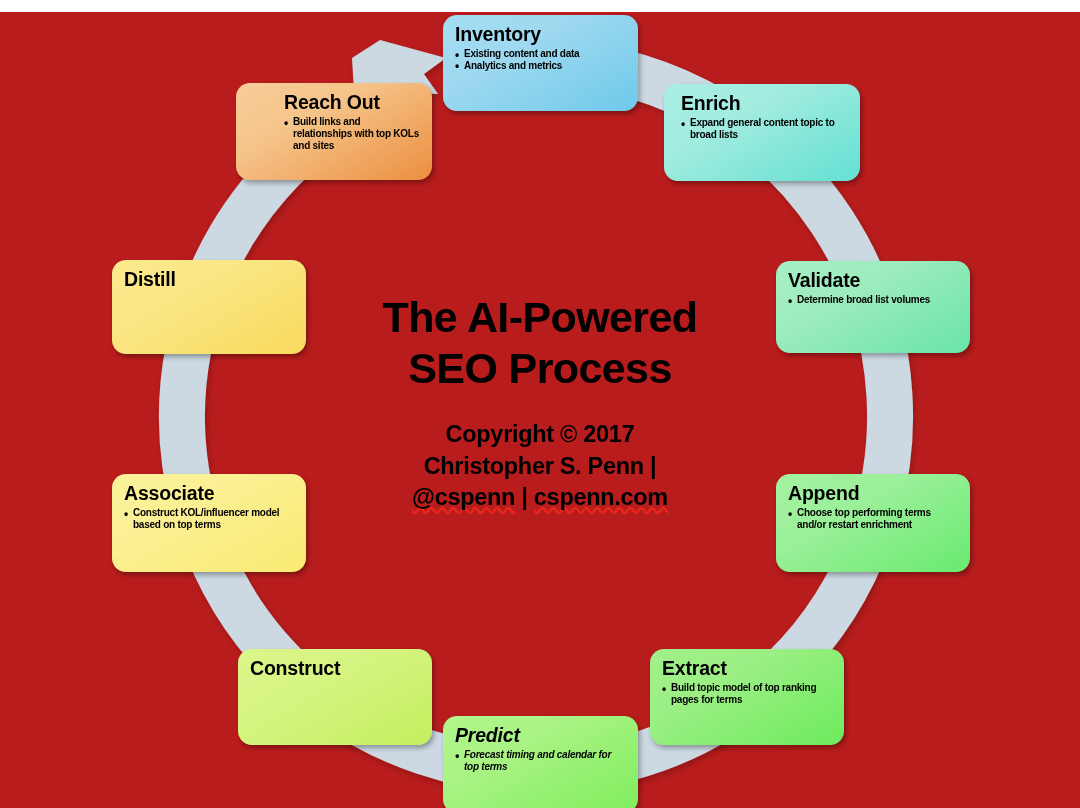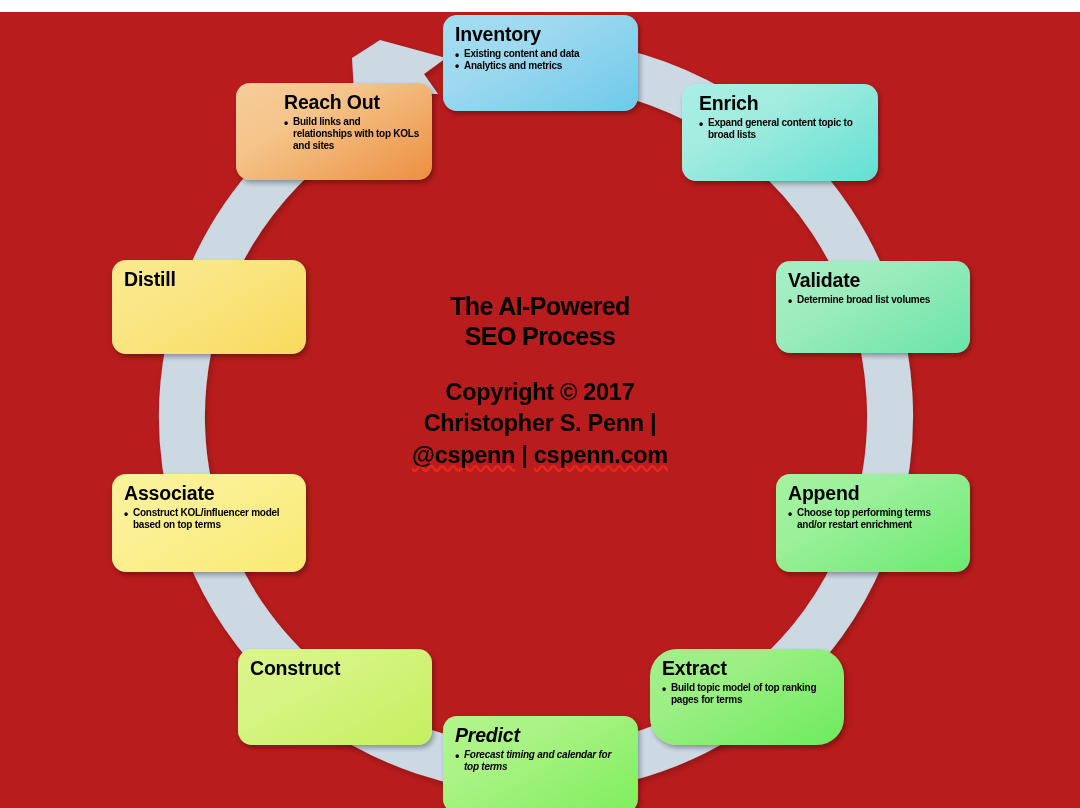--- a/index.html
+++ b/index.html
@@ -62,37 +62,37 @@
     left: 0;
     top: -0.5px;
     font-size: 12px;
   }
 
   
   .c-blue      { background: linear-gradient(150deg, #a3ddf2 0%, #9fd9f0 35%, #6ec9ea 100%); }
   .c-cyan      { background: linear-gradient(150deg, #a9eee5 0%, #a2ecdf 35%, #62e0d3 100%); }
   .c-mint      { background: linear-gradient(150deg, #a6efc4 0%, #9eecbe 35%, #69e4a8 100%); }
   .c-green     { background: linear-gradient(150deg, #a4f2a1 0%, #9cf09a 35%, #69ea70 100%); }
-  .c-green2    { background: linear-gradient(150deg, #a2f08a 0%, #9bef84 35%, #6ceb5c 100%); border-radius: 27px; }
+  .c-green2    { background: linear-gradient(150deg, #a2f08a 0%, #9bef84 35%, #6ceb5c 100%); }
   .c-green3    { background: linear-gradient(150deg, #b2f58c 0%, #a9f384 35%, #7fee5d 100%); }
   .c-lime      { background: linear-gradient(150deg, #dbf58a 0%, #d6f483 35%, #c5ef5e 100%); }
   .c-yellow    { background: linear-gradient(150deg, #fbf29a 0%, #fbf094 35%, #f9ea72 100%); }
   .c-yellow2   { background: linear-gradient(150deg, #fbe98d 0%, #fae685 35%, #f8da5c 100%); }
   .c-orange    { background: linear-gradient(150deg, #f7cd9a 0%, #f5c48a 35%, #ec8f40 100%); }
 
   #center-block {
     position: absolute;
     left: 300px;
     top: 280px;
     width: 480px;
     text-align: center;
     color: #000000;
   }
   #center-block .main-title {
-    font-size: 25px;
+    font-size: 43px;
     font-weight: bold;
     line-height: 1.18;
     letter-spacing: -0.6px;
     margin: 0;
   }
   #center-block .credit {
     margin-top: 26px;
     font-size: 23.5px;
     font-weight: bold;
     line-height: 1.33;
@@ -126,21 +126,21 @@
   </svg>
 
   <div class="node c-blue" style="left:443px; top:3px; width:195px; height:96px;">
     <div class="title">Inventory</div>
     <ul>
       <li>Existing content and data</li>
       <li>Analytics and metrics</li>
     </ul>
   </div>
 
-  <div class="node c-cyan" style="left:682px; top:72px; width:196px; height:97px;padding-left:17px;">
+  <div class="node c-cyan" style="left:664px; top:72px; width:196px; height:97px;padding-left:17px;">
     <div class="title">Enrich</div>
     <ul>
       <li>Expand general content topic to broad lists</li>
     </ul>
   </div>
 
   <div class="node c-mint" style="left:776px; top:249px; width:194px; height:92px;">
     <div class="title">Validate</div>
     <ul>
       <li>Determine broad list volumes</li>

